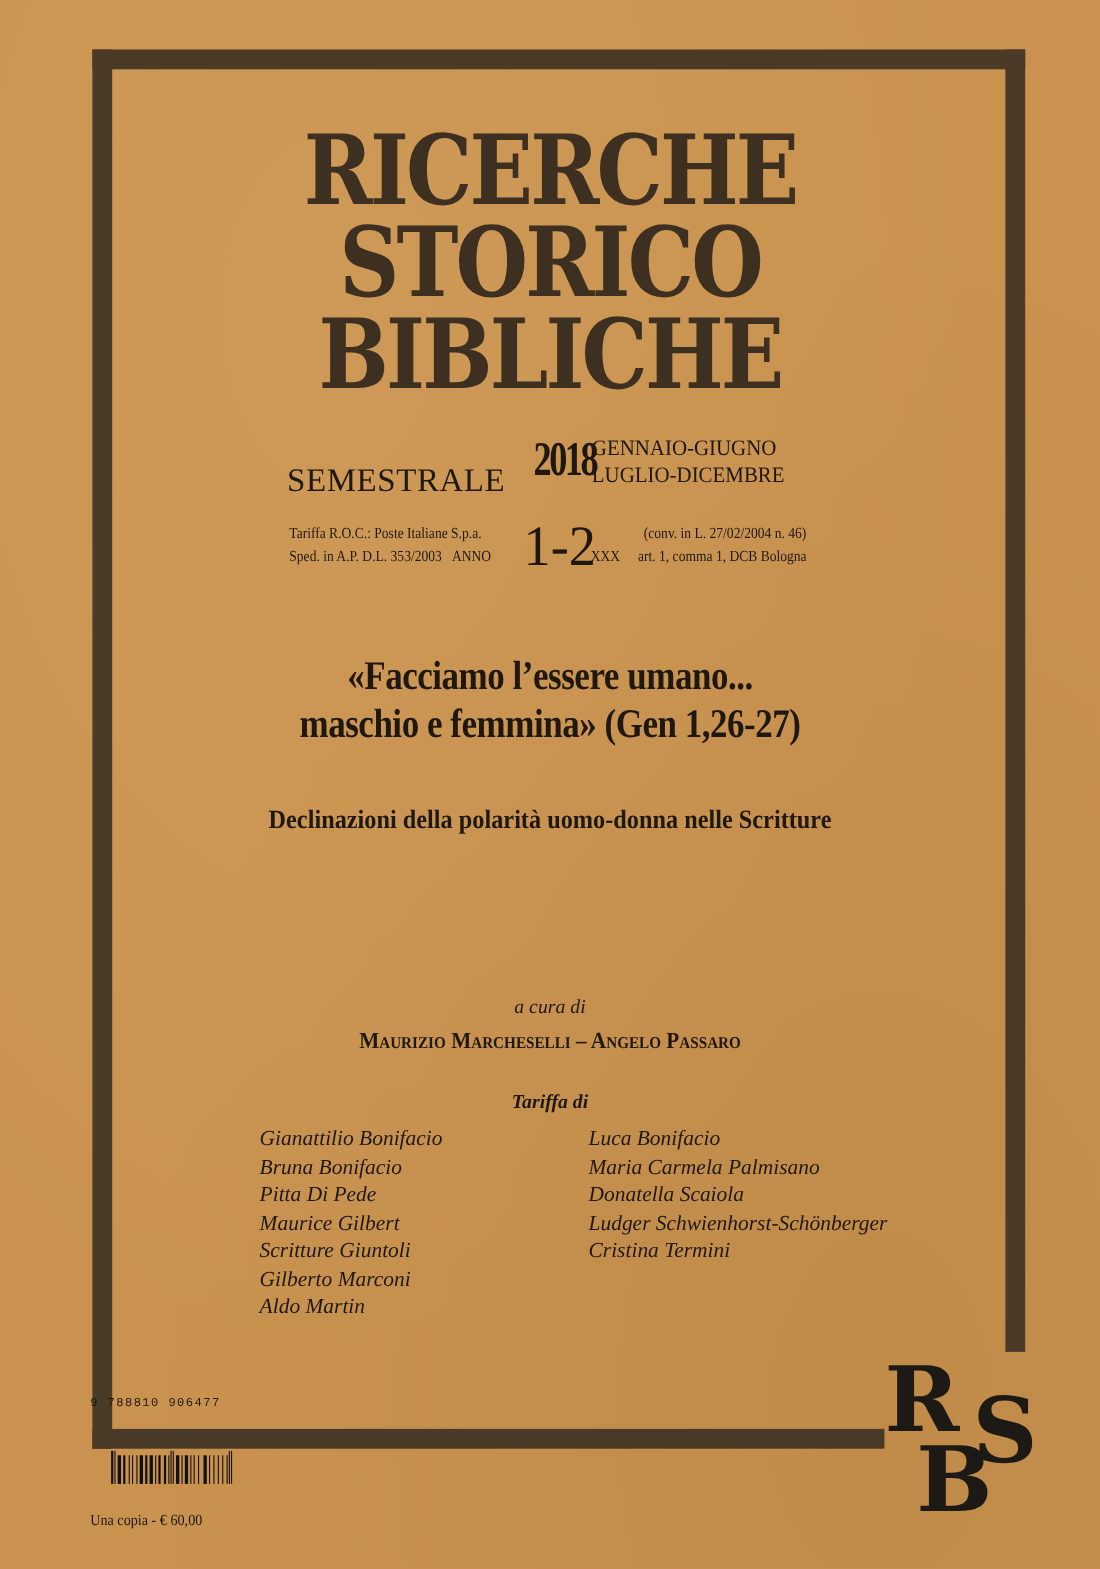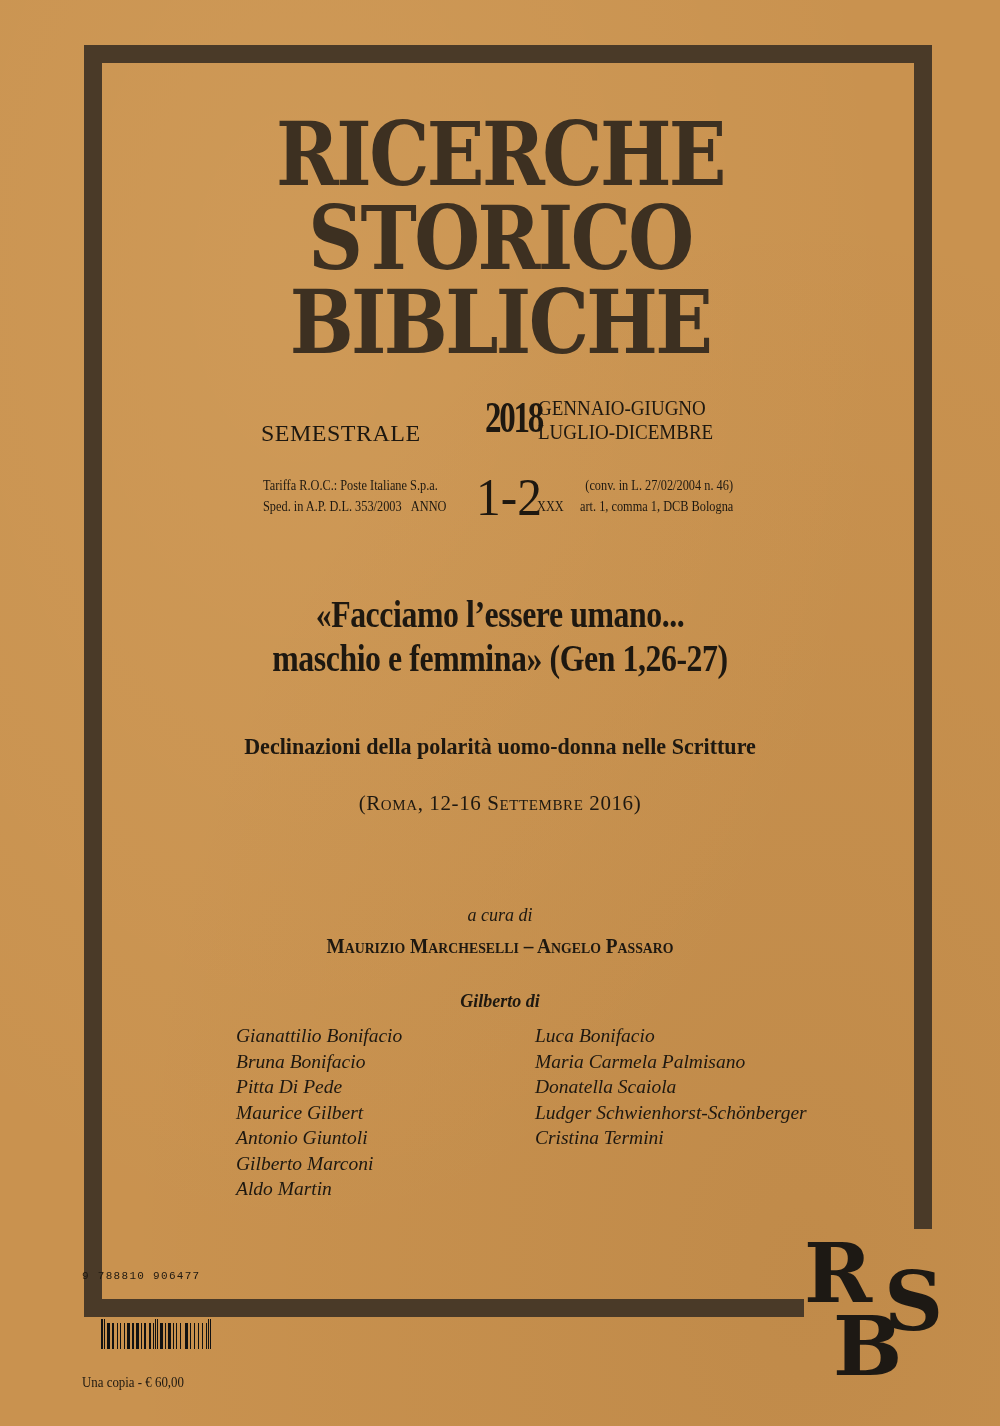--- a/index.html
+++ b/index.html
@@ -11,21 +11,21 @@
     font-family:"Liberation Serif", serif; color:#1e1810;
   }
   .frame-bar { position:absolute; background:#4A3A28; }
   .abs { position:absolute; }
   .title {
     left:230px; width:540px; text-align:center;
     font-family:"DejaVu Serif", serif; font-weight:bold; color:#3d3021;
     font-size:88px; line-height:84px; letter-spacing:-3px;
     transform:scaleX(0.86); transform-origin:center top;
   }
-  .sem { font-size:24px; letter-spacing:0.5px; }
+  .sem { font-size:30px; letter-spacing:0.5px; }
   .year { font-family:"Liberation Serif", serif; font-weight:bold; font-size:44px; letter-spacing:-3px; transform:scaleX(0.75); transform-origin:left top; }
   .months { font-size:20px; line-height:24px; transform:scaleX(0.95); transform-origin:left top; }
   .small { font-size:14px; line-height:21px; transform:scaleX(0.88); transform-origin:left top; white-space:nowrap; }
   .issue { font-size:52px; line-height:52px; transform:scaleX(0.95); transform-origin:left top; }
   .main-title {
     left:100px; width:800px; text-align:center;
     font-family:"Liberation Serif", serif; font-weight:bold; font-size:37px; line-height:44px;
     transform:scaleX(0.86); transform-origin:center top; letter-spacing:-0.5px;
   }
   .subtitle {
@@ -79,33 +79,32 @@
   <div>art. 1, comma 1, DCB Bologna</div>
 </div>
 
 <div class="abs main-title" style="top:593px;">
   <div>«Facciamo l’essere umano...</div>
   <div>maschio e femmina» (Gen 1,26-27)</div>
 </div>
 <div class="abs subtitle" style="top:733px;">Declinazioni della polarità uomo-donna nelle Scritture</div>
 
 <div class="abs acts" style="top:790px;">
-  <div>(Roma, 12-16 Settembre 2016)</div>
 </div>
 
 <div class="abs curator-label" style="top:905px;">a cura di</div>
 <div class="abs editors" style="top:934px;">Maurizio Marcheselli – Angelo Passaro</div>
-<div class="abs written" style="top:991px;">Gilberto di</div>
+<div class="abs written" style="top:991px;">Tariffa di</div>
 
 <div class="abs authors" style="left:236px; top:1023px;">
   <div>Gianattilio Bonifacio</div>
   <div>Bruna Bonifacio</div>
   <div>Pitta Di Pede</div>
   <div>Maurice Gilbert</div>
-  <div>Antonio Giuntoli</div>
+  <div>Scritture Giuntoli</div>
   <div>Gilberto Marconi</div>
   <div>Aldo Martin</div>
 </div>
 <div class="abs authors" style="left:535px; top:1023px;">
   <div>Luca Bonifacio</div>
   <div>Maria Carmela Palmisano</div>
   <div>Donatella Scaiola</div>
   <div>Ludger Schwienhorst-Schönberger</div>
   <div>Cristina Termini</div>
 </div>

